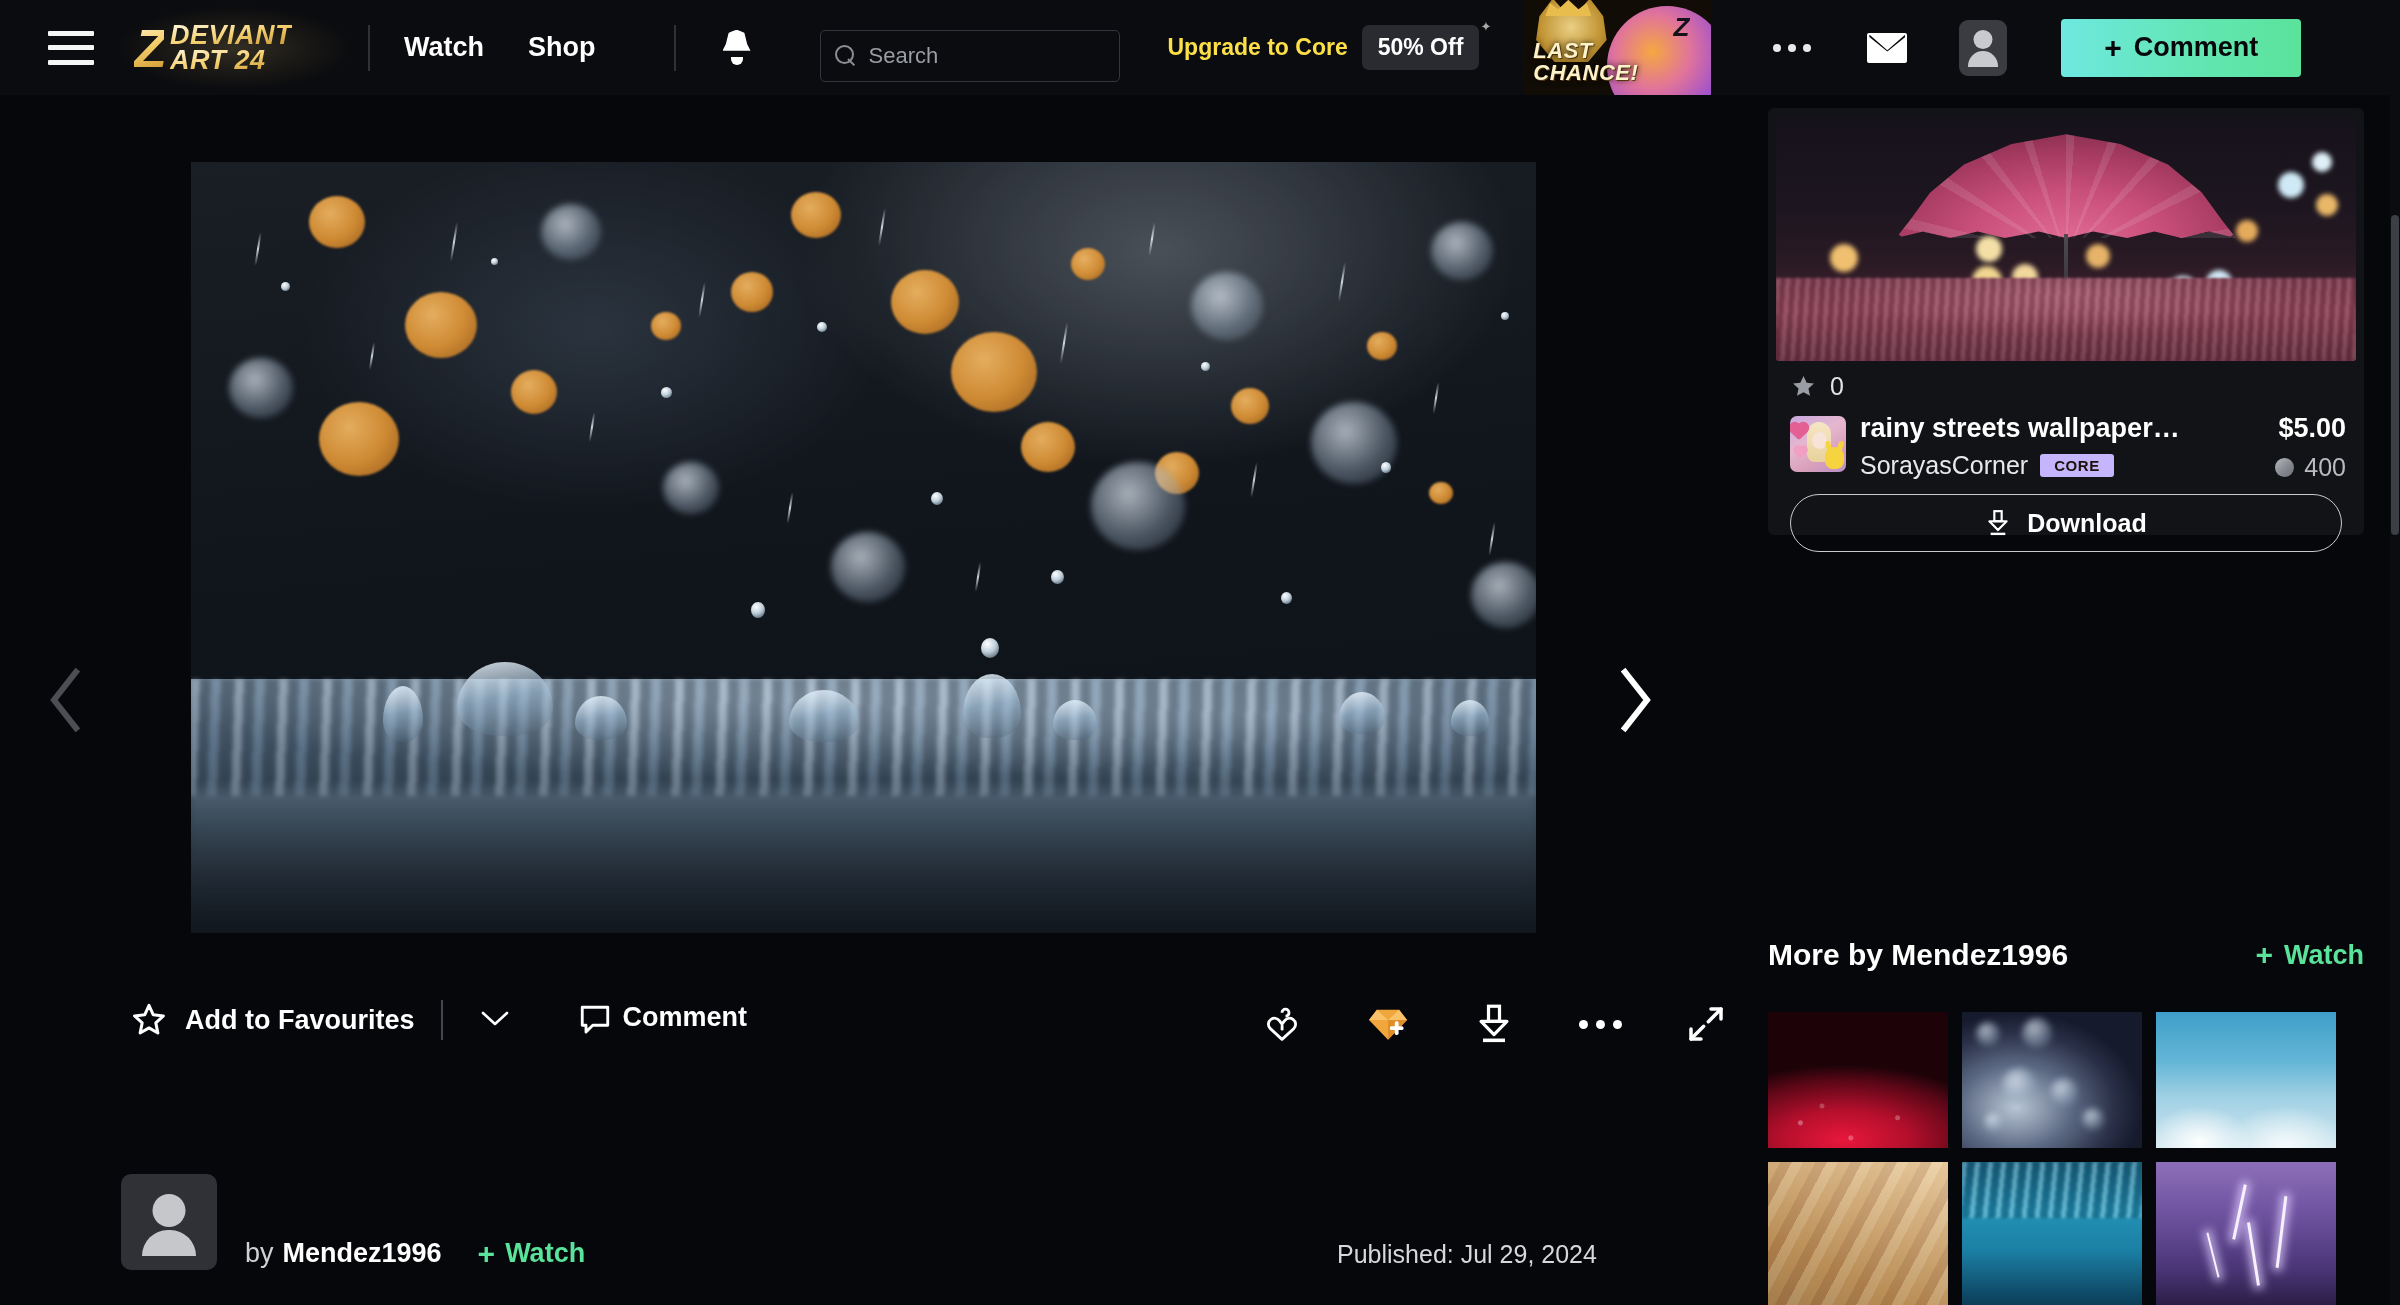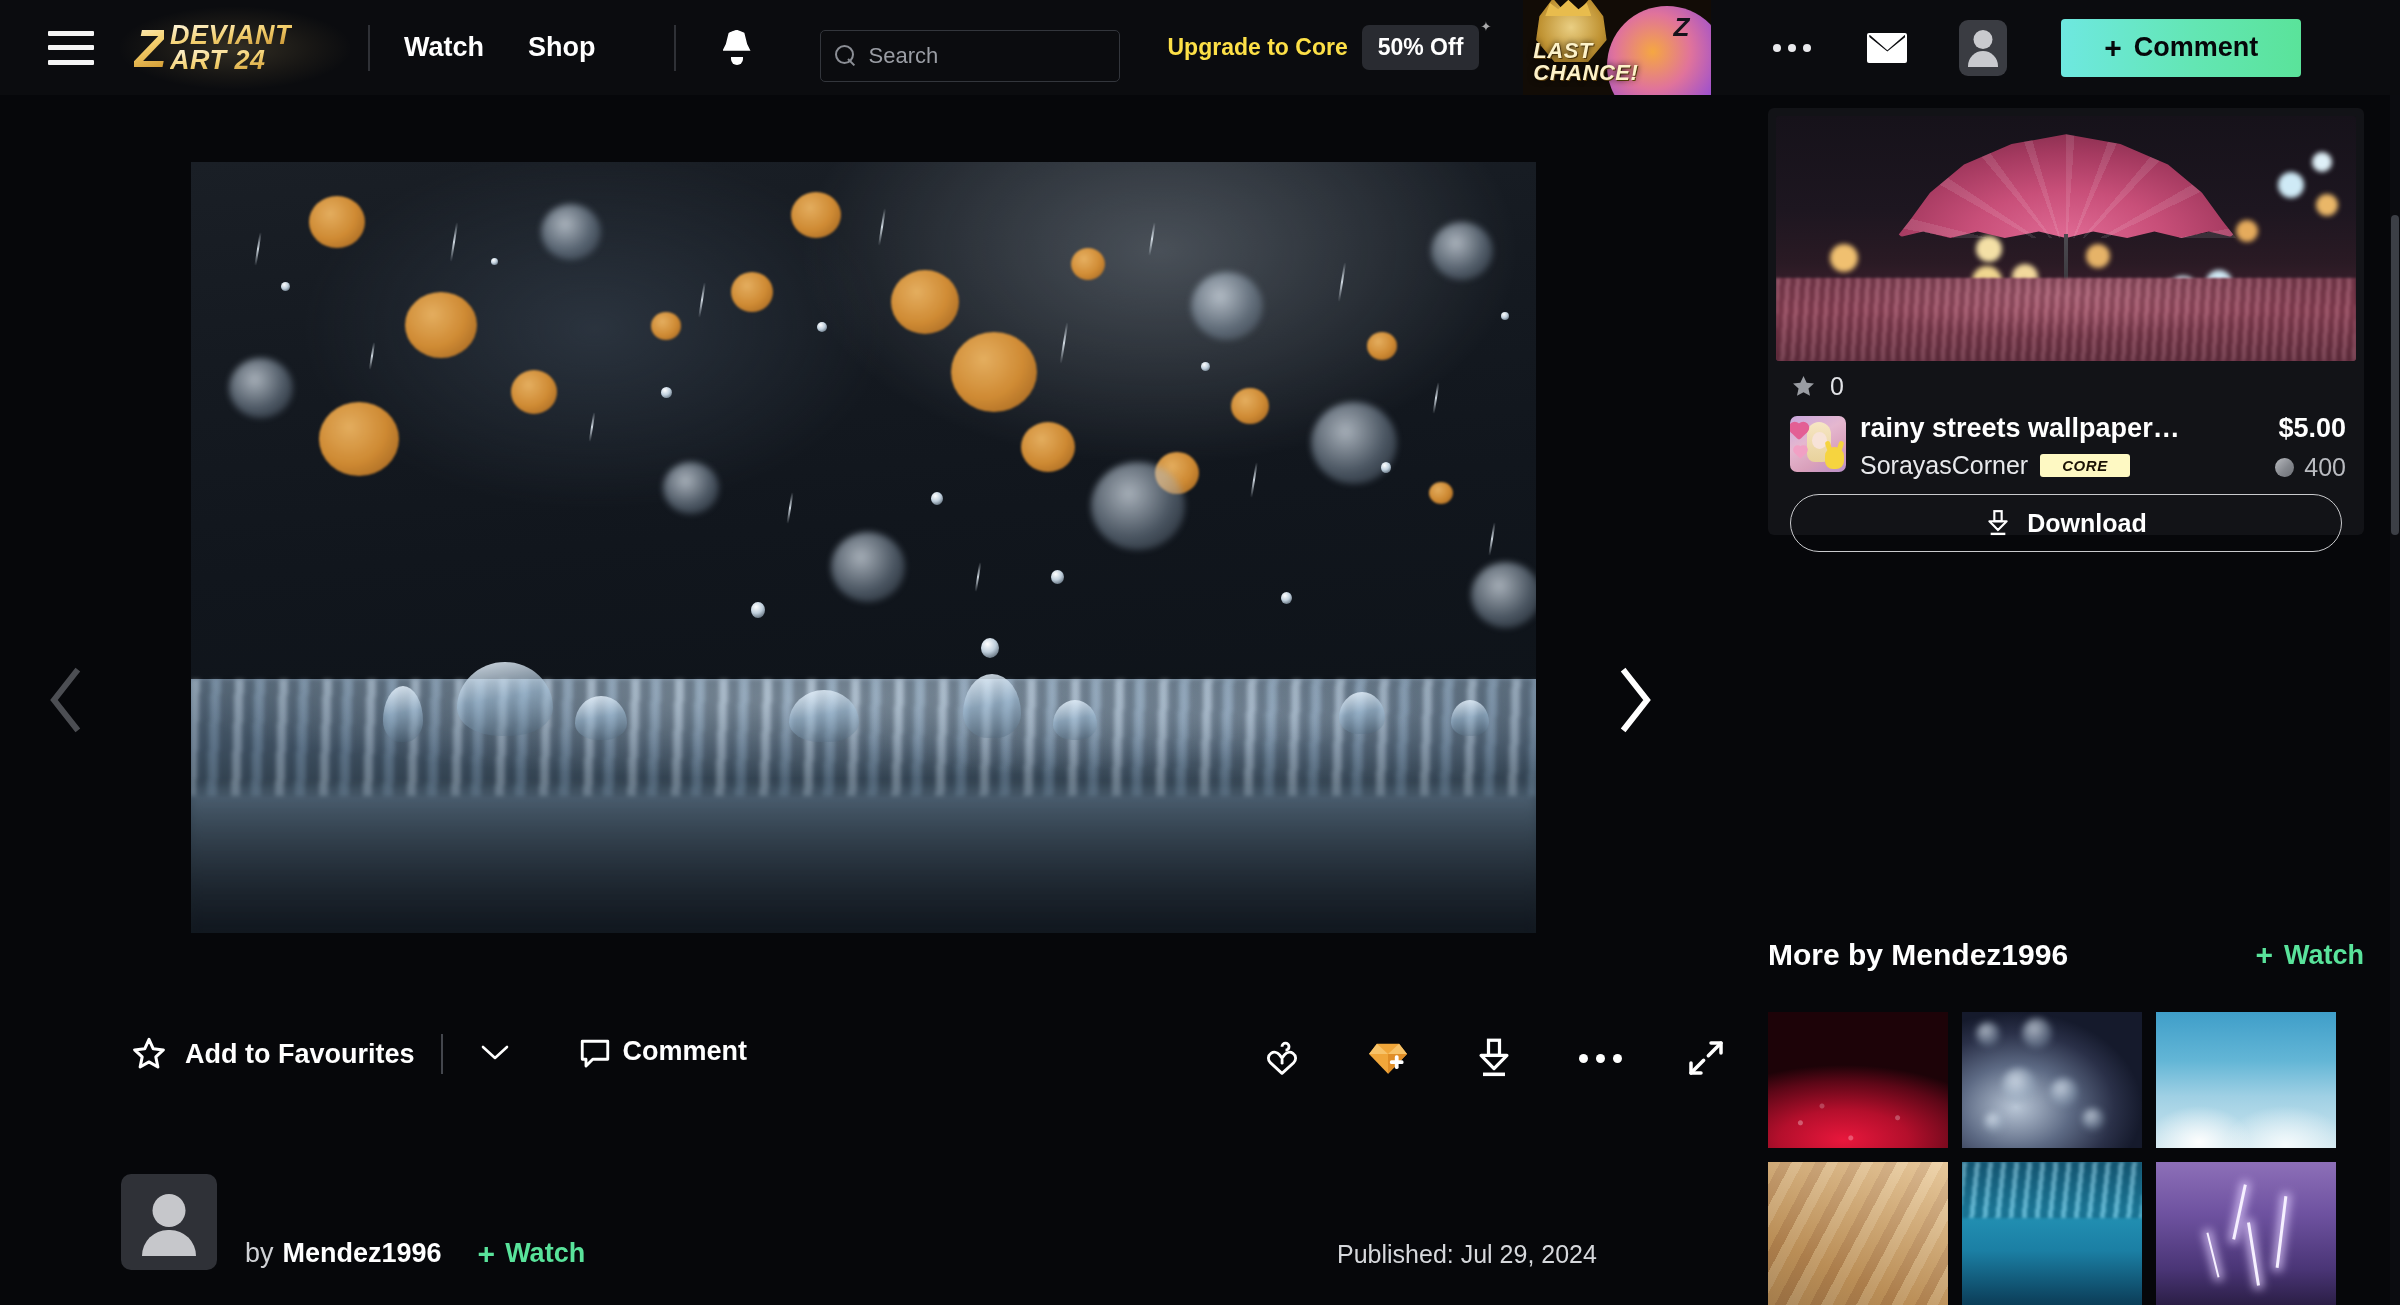--- a/index.html
+++ b/index.html
@@ -175,21 +175,21 @@
   .bokeh.pale  { background: radial-gradient(circle at 40% 36%, rgba(230,240,250,.70) 0%, rgba(160,180,200,.40) 55%, rgba(90,110,132,.14) 100%); filter: blur(3px); }
   .rainstreak { position:absolute; width:2px; background: linear-gradient(180deg, rgba(255,255,255,0) 0%, rgba(236,246,255,.85) 50%, rgba(255,255,255,0) 100%); border-radius:2px; }
   .droplet { position:absolute; border-radius:50%; background: radial-gradient(circle at 36% 30%, #ffffff 0%, rgba(215,232,246,.88) 45%, rgba(130,160,186,.32) 100%); }
 
   .nav-arrow { position:absolute; top: 50%; transform: translateY(-50%); cursor:pointer; }
   .nav-arrow svg { display:block; }
   .nav-prev { left: 44px; }
   .nav-next { left: 1613px; }
 
   
-  .action-bar { position:absolute; left:0; top:921px; width:1730px; height:100px; }
+  .action-bar { position:absolute; left:0; top:887px; width:1730px; height:100px; }
   .act-left { position:absolute; left:130px; top:18px; display:flex; align-items:center; }
   .fav-btn { display:flex; align-items:center; gap:17px; cursor:pointer; }
   .fav-label { font-size: 27px; font-weight: bold; color:#fff; white-space:nowrap; }
   .act-sep { width:2px; height:40px; background:#43464d; margin: 0 26px; }
   .chev-btn { cursor:pointer; padding: 4px 10px; }
   .comment-btn { display:flex; align-items:flex-start; gap:10px; cursor:pointer; margin-left:56px; }
   .comment-label { font-size: 27px; font-weight: bold; color:#fff; }
 
   .act-right { position:absolute; left:1258px; top:18px; display:flex; align-items:center; gap: 58px; }
   .act-icon { cursor:pointer; display:flex; align-items:center; justify-content:center; width:48px; height:48px; }
@@ -268,22 +268,22 @@
   .pt-heart2::before { left:-4.5px; top:0; } .pt-heart2::after { left:0; top:-4.5px; }
   .pt-pika { position:absolute; right:2px; bottom:3px; width:19px; height:22px; border-radius:9px 9px 8px 8px; background:#f6d43f; }
   .pt-pika::before { content:""; position:absolute; left:1px; top:-6px; width:5px; height:10px; background:#f6d43f; transform: rotate(-18deg); border-radius:3px; }
   .pt-pika::after { content:""; position:absolute; right:1px; top:-6px; width:5px; height:10px; background:#f6d43f; transform: rotate(18deg); border-radius:3px; }
 
   .prod-title { position:absolute; left:70px; top:0; font-size: 27px; font-weight: bold; color:#fff; white-space:nowrap;
     max-width: 360px; overflow:hidden; text-overflow: ellipsis; cursor:pointer; }
   .prod-price { position:absolute; right:0; top:0; font-size: 27px; font-weight: bold; color:#fff; }
   .prod-author-row { position:absolute; left:70px; top:38px; display:flex; align-items:center; gap:12px; }
   .prod-author { font-size: 25px; color:#e8e9ec; cursor:pointer; }
-  .core-badge { background:#fef9c3; color:#1a1205; font-size: 15px; font-weight: bold;
-    padding: 3px 22px; border-radius: 3px; letter-spacing:.6px;font-style:italic; }
+  .core-badge { background:#c4b5fd; color:#1a1205; font-size: 15px; font-weight: bold;
+    padding: 3px 14px; border-radius: 3px; letter-spacing:.6px; }
   .prod-points { position:absolute; right:0; top:40px; display:flex; align-items:center; gap:10px; }
   .pt-dot { width:19px; height:19px; border-radius:50%; background: linear-gradient(135deg,#b9bbc0 0%, #86898f 55%, #6d7076 100%); }
   .pt-num { font-size: 25px; color:#b9bbc0; }
 
   .download-btn {
     position:absolute; left:22px; top:386px; width:552px; height:58px;
     border: 1.6px solid #c9cacd; border-radius: 29px;
     display:flex; align-items:center; justify-content:center; gap:16px;
     font-size: 25px; font-weight: bold; color:#fff; cursor:pointer; background: transparent;
   }

